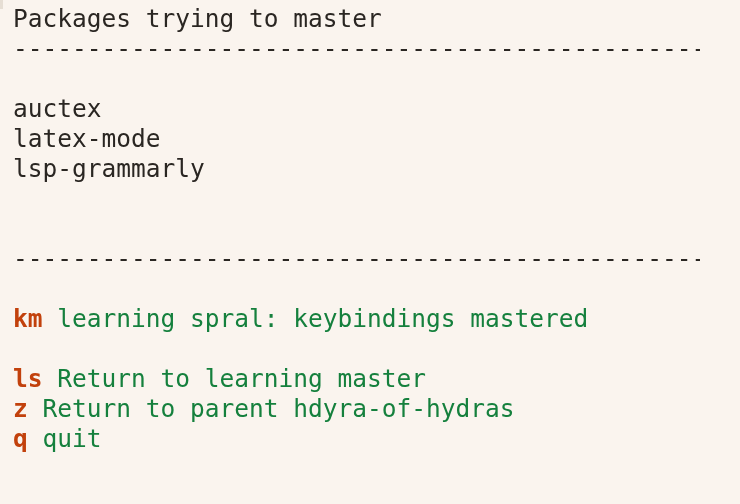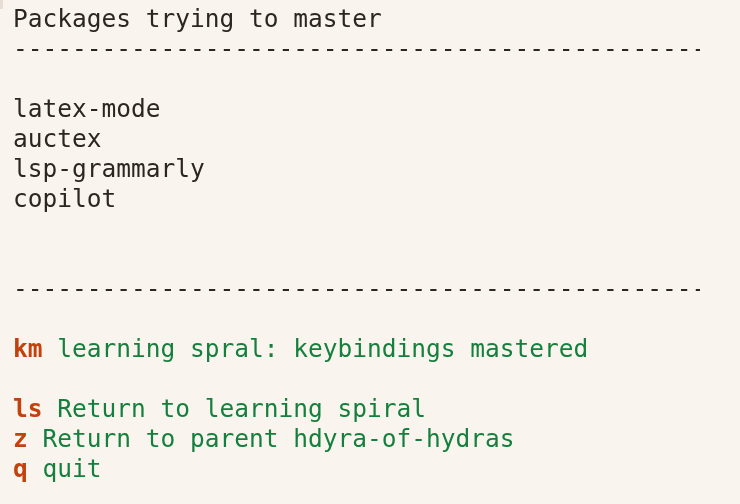--- a/index.html
+++ b/index.html
@@ -77,36 +77,35 @@
 <div id="hydra-buffer">
 
   <div class="corner-artifact"></div>
 
   <div class="line title">Packages trying to master</div>
 
   <div class="rule">--------------------------------------------------</div>
 
   <div class="line blank">&nbsp;</div>
 
+  <div class="line">auctex</div>
   <div class="line">latex-mode</div>
-  <div class="line">auctex</div>
   <div class="line">lsp-grammarly</div>
-  <div class="line">copilot</div>
 
   <div class="line blank">&nbsp;</div>
   <div class="line blank">&nbsp;</div>
 
   <div class="rule">--------------------------------------------------</div>
 
   <div class="line blank">&nbsp;</div>
 
   <div class="line"><span class="key">km</span> <span class="desc">learning spral: keybindings mastered</span></div>
 
 
   <div class="line blank">&nbsp;</div>
 
-  <div class="line"><span class="key">ls</span> <span class="desc">Return to learning spiral</span></div>
+  <div class="line"><span class="key">ls</span> <span class="desc">Return to learning master</span></div>
 
   <div class="line"><span class="key">z</span> <span class="desc">Return to parent hdyra-of-hydras</span></div>
 
   <div class="line"><span class="key">q</span> <span class="desc">quit</span></div>
 
 </div>
 
 </body></html>

